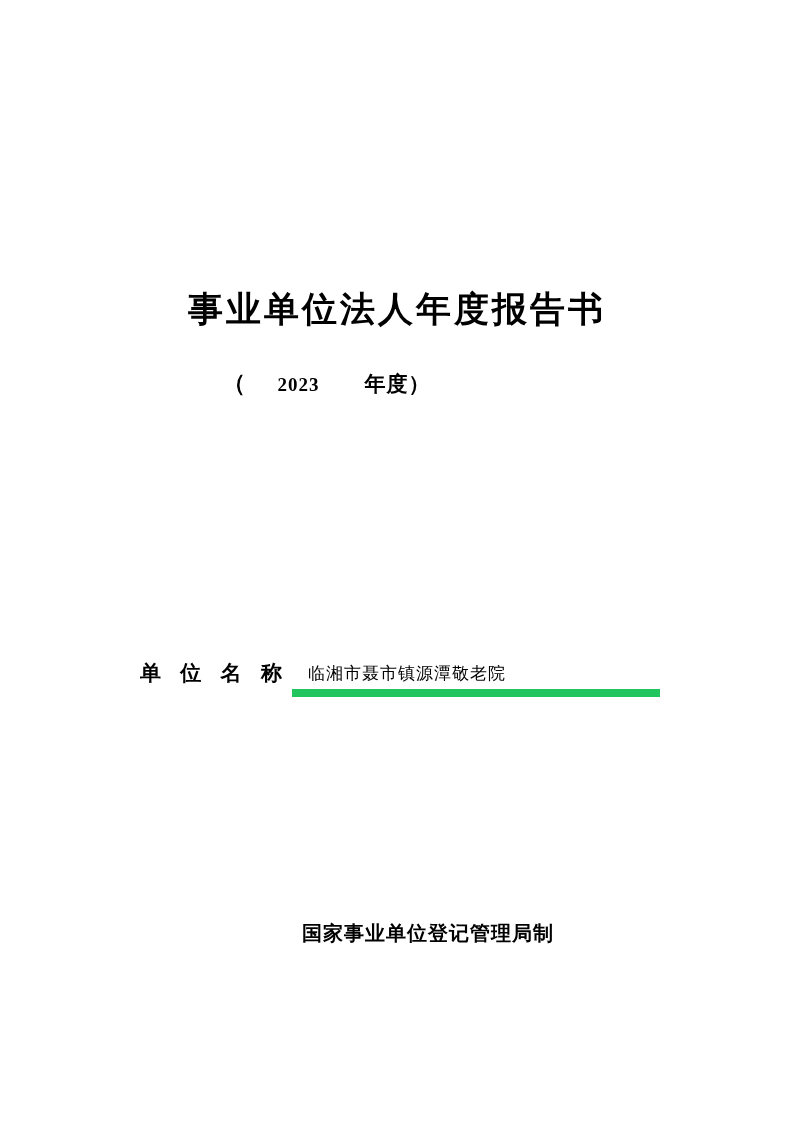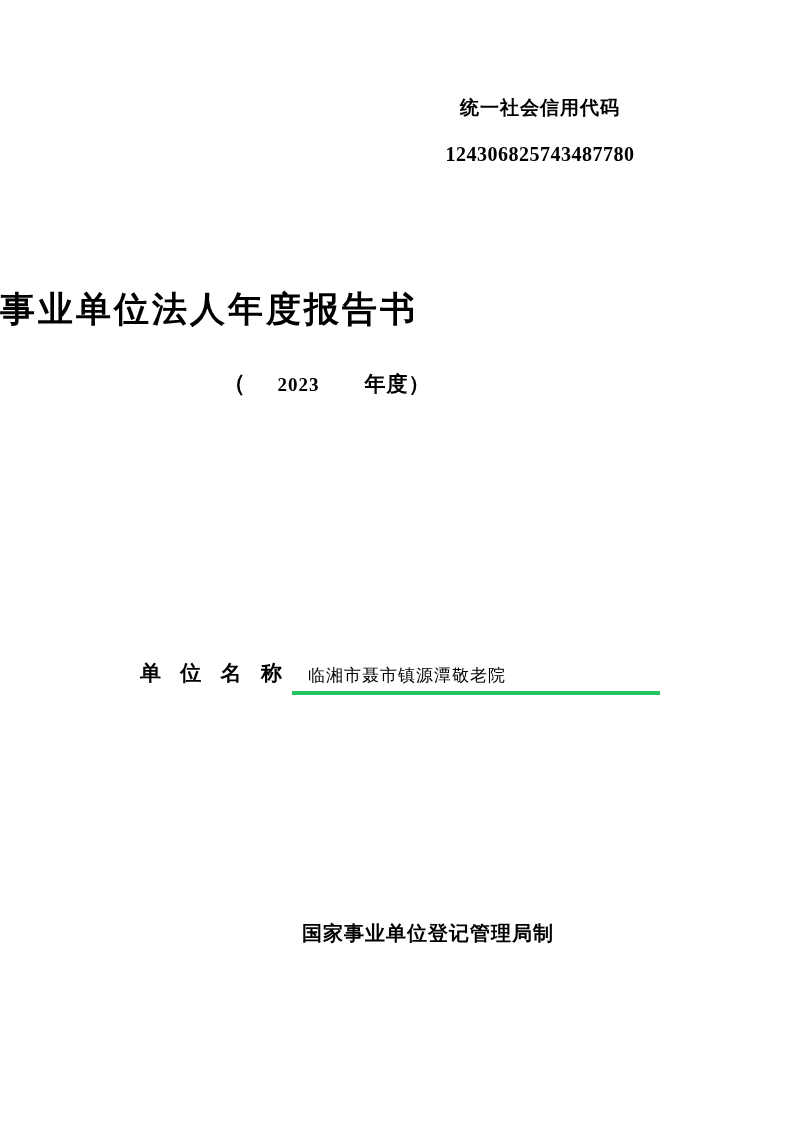--- a/index.html
+++ b/index.html
@@ -45,20 +45,21 @@
     font-size: 20px;
     letter-spacing: 0.5px;
   }
 
   
   .doc-title {
     position: absolute;
     top: 286px;
     left: 0;
     width: 794px;
+    text-align: center;
     font-family: "DejaVu Serif", "Liberation Serif", serif;
     font-weight: bold;
     font-size: 35px;
     letter-spacing: 3px;
   }
 
   .year-line {
     position: absolute;
     top: 368px;
     left: 0;
@@ -102,21 +103,21 @@
     font-family: "DejaVu Serif", "Liberation Serif", serif;
     font-weight: bold;
     font-size: 21px;
     letter-spacing: 6px;
     white-space: nowrap;
     padding-bottom: 6px;
     width: 152px;
   }
   .field-line {
     flex: 1;
-    border-bottom: 4px solid #22c55e;
+    border-bottom: 8px solid #22c55e;
     height: 34px;
     position: relative;
   }
   .field-value {
     position: absolute;
     left: 16px;
     bottom: 4px;
     font-family: "DejaVu Serif", "Liberation Serif", serif;
     font-size: 17px;
     font-weight: normal;
@@ -136,24 +137,20 @@
     font-size: 20px;
     letter-spacing: 1px;
     margin-left: 15px;
   }
 </style>
 </head>
 <body>
 
 <div class="page">
 
-  <div class="credit-block">
-    <div class="credit-label">统一社会信用代码</div>
-    <div class="credit-code">124306825743487780</div>
-  </div>
 
   <div class="doc-title">事业单位法人年度报告书</div>
 
   <div class="year-line">
     <span class="paren">（</span>
     <span class="year-value">2023</span>
     <span class="year-unit">年度）</span>
   </div>
 
   <div class="fields">

